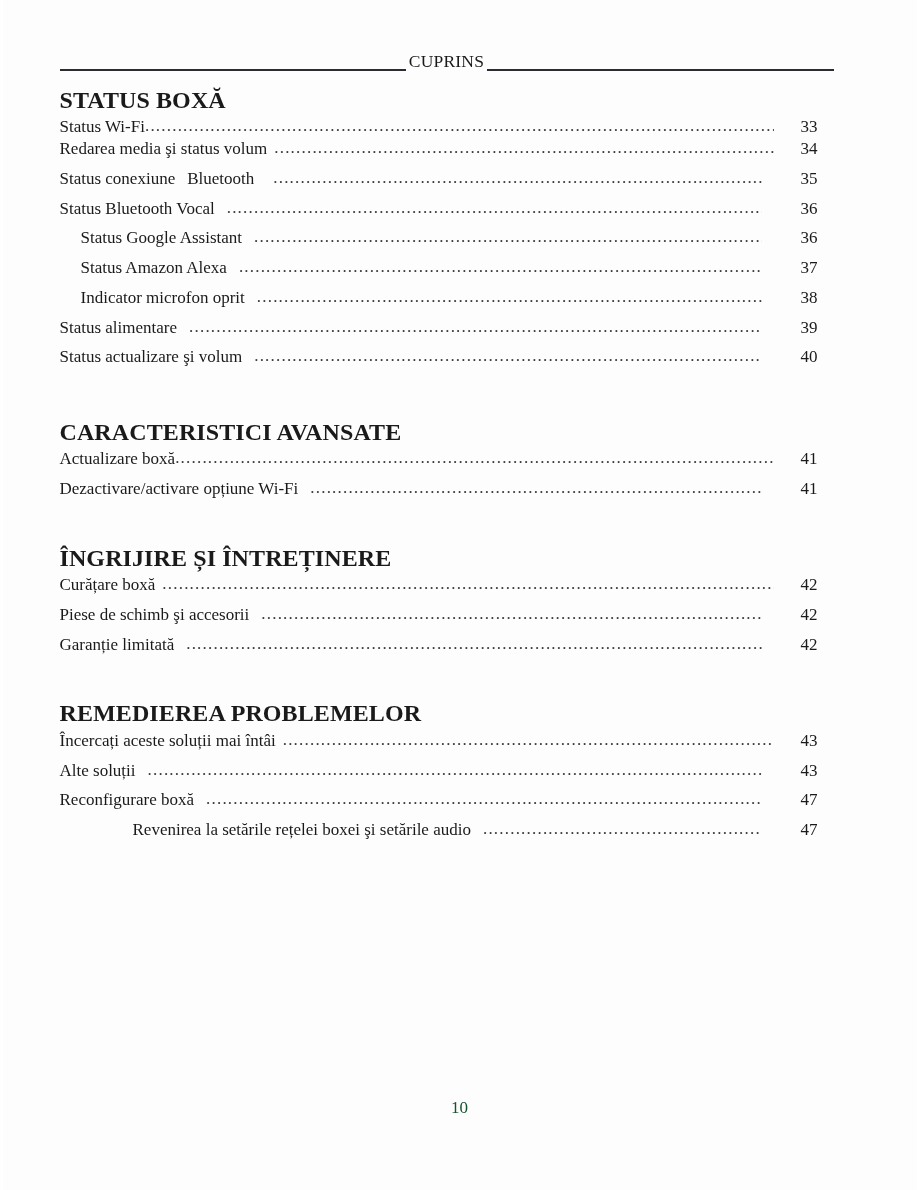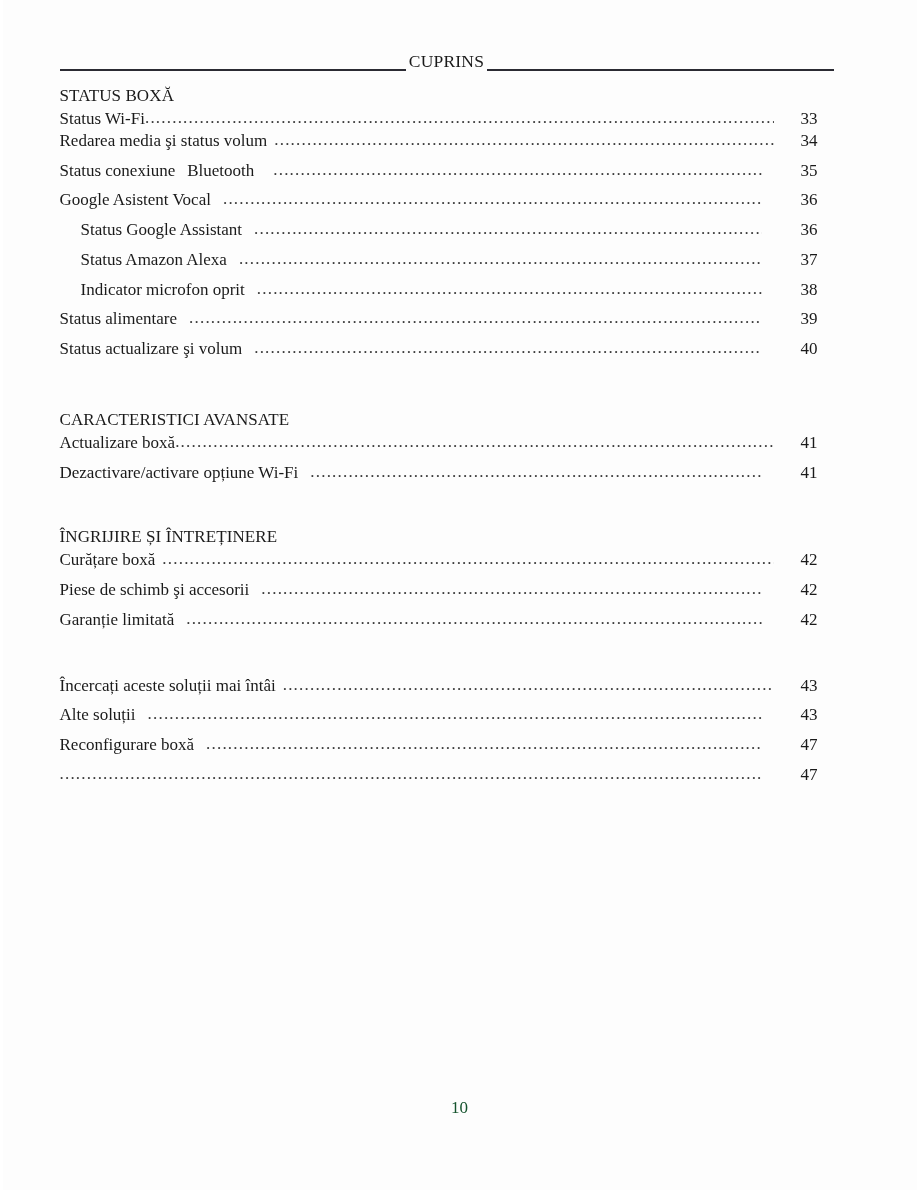--- a/index.html
+++ b/index.html
@@ -64,22 +64,22 @@
     left: 57px;
     top: 86px;
     width: 774px;
   }
 
   .section {
     margin: 0;
   }
 
   .section-title {
-    font-size: 17px;
-    font-weight: normal;
+    font-size: 24px;
+    font-weight: bold;
     line-height: 1.18;
     letter-spacing: .1px;
     margin: 0 0 2px 0;
     white-space: nowrap;
   }
 
   
   .entry {
     display: flex;
     align-items: baseline;
@@ -163,21 +163,21 @@
           <span class="leader">............................................................................................................................................................................................................................</span>
           <span class="entry-page">34</span>
         </div>
         <div class="entry lvl1 loose gap">
           <span class="entry-label">Status conexiune </span>
           <span class="entry-label it">Bluetooth</span>
           <span class="leader">............................................................................................................................................................................................................................</span>
           <span class="entry-page">35</span>
         </div>
         <div class="entry lvl1 loose nogap">
-          <span class="entry-label">Google Asistent Vocal</span>
+          <span class="entry-label">Status Bluetooth Vocal</span>
           <span class="leader">............................................................................................................................................................................................................................</span>
           <span class="entry-page">36</span>
         </div>
         <div class="entry lvl2 loose nogap">
           <span class="entry-label">Status Google Assistant</span>
           <span class="leader">............................................................................................................................................................................................................................</span>
           <span class="entry-page">36</span>
         </div>
         <div class="entry lvl2 loose nogap">
           <span class="entry-label">Status Amazon Alexa</span>
@@ -228,36 +228,38 @@
           <span class="entry-page">42</span>
         </div>
         <div class="entry lvl1 loose nogap">
           <span class="entry-label">Garanție limitată</span>
           <span class="leader">............................................................................................................................................................................................................................</span>
           <span class="entry-page">42</span>
         </div>
       </div>
       <div class="gap-lg"></div>
       <div class="section">
+        <div class="section-title">REMEDIEREA PROBLEMELOR</div>
         <div class="entry lvl1 first-row gap">
           <span class="entry-label">Încercați aceste soluții mai întâi</span>
           <span class="leader">............................................................................................................................................................................................................................</span>
           <span class="entry-page">43</span>
         </div>
         <div class="entry lvl1 loose nogap">
           <span class="entry-label">Alte soluții</span>
           <span class="leader">............................................................................................................................................................................................................................</span>
           <span class="entry-page">43</span>
         </div>
         <div class="entry lvl1 loose nogap">
           <span class="entry-label">Reconfigurare boxă</span>
           <span class="leader">............................................................................................................................................................................................................................</span>
           <span class="entry-page">47</span>
         </div>
         <div class="entry lvl3 loose nogap">
+          <span class="entry-label">Revenirea la setările rețelei boxei şi setările audio</span>
           <span class="leader">............................................................................................................................................................................................................................</span>
           <span class="entry-page">47</span>
         </div>
       </div>
     </div>
 
   <div class="page-footer">10</div>
 
 </div>
 

